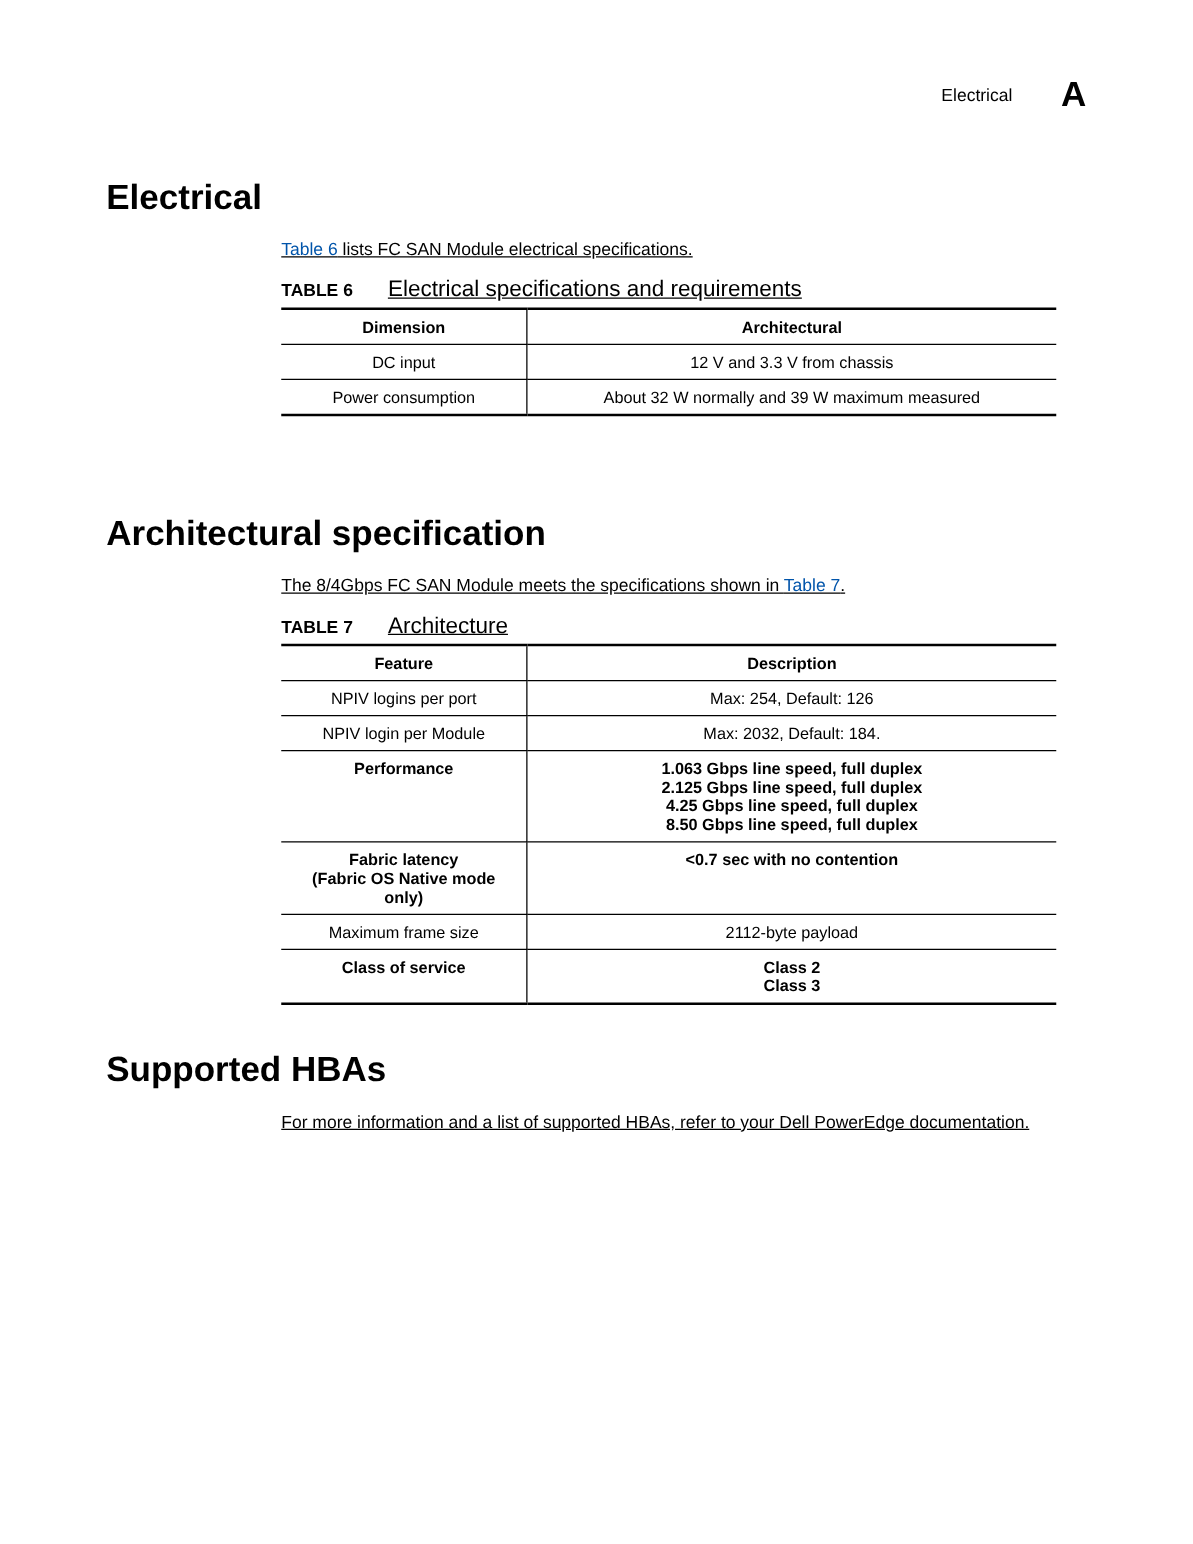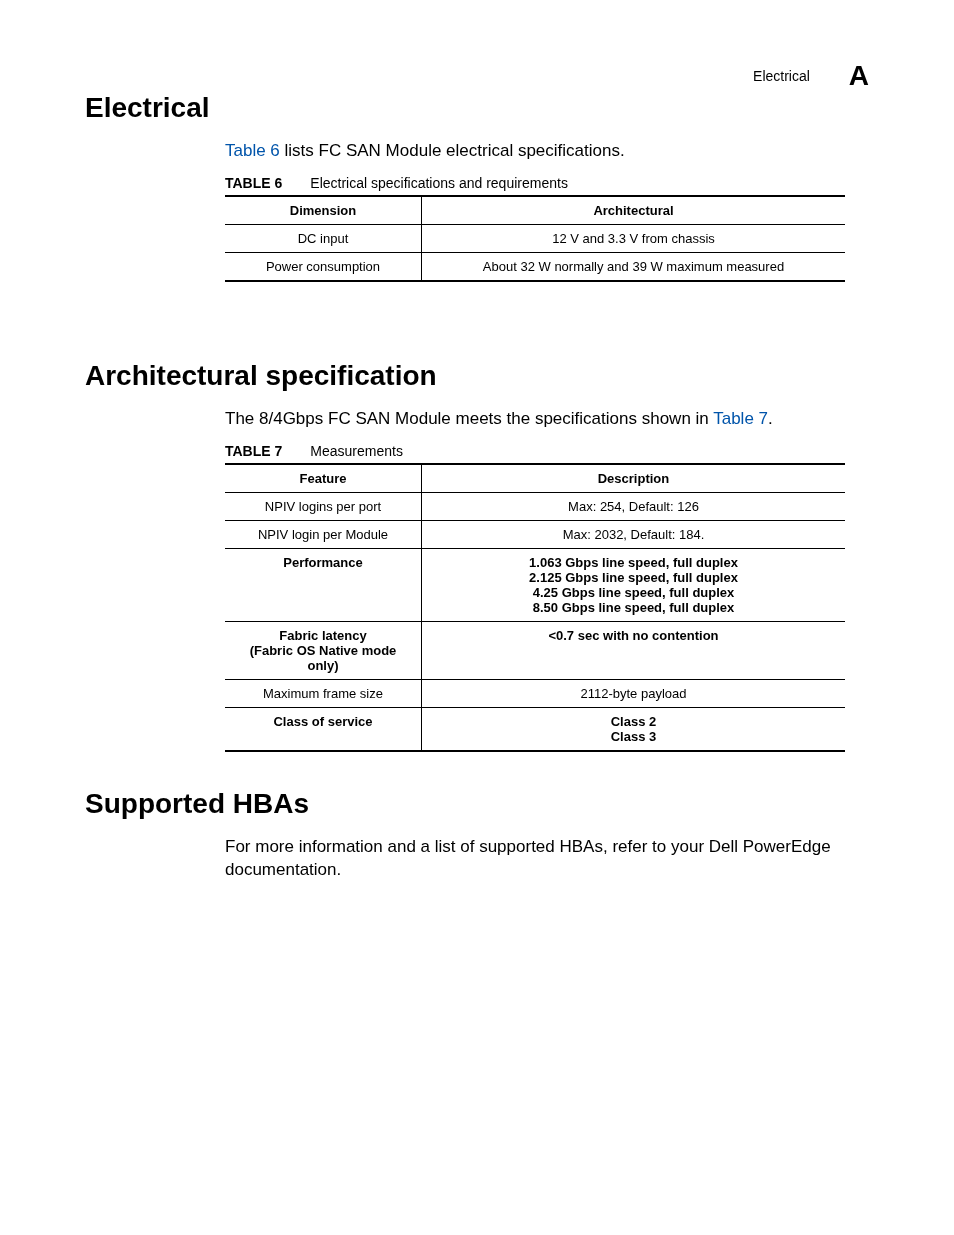--- a/index.html
+++ b/index.html
@@ -9,20 +9,21 @@
     font-size: 14px;
     color: #000;
     background: #fff;
     width: 954px;
   }
   .page {
     padding: 60px 85px 60px 85px;
   }
   .header-row {
     text-align: right;
+    margin-bottom: 50px;
   }
   .header-label {
     font-size: 14px;
     color: #000;
     margin-right: 35px;
     vertical-align: middle;
   }
   .appendix-letter {
     font-size: 28px;
     font-weight: bold;
@@ -33,39 +34,41 @@
     font-family: "Arial Narrow", Arial, sans-serif;
     font-stretch: condensed;
     font-size: 28px;
     font-weight: bold;
     margin: 0 0 16px 0;
   }
   .indent {
     margin-left: 140px;
   }
   .body-text {
-    font-size: 17px;
+    font-size: 14px;
     line-height: 1.35;
     margin: 0 0 12px 0;
+    text-decoration: underline;
   }
   .link {
     color: #0054aa;
   }
   .table-caption {
     margin: 6px 0 4px 0;
   }
   .table-num {
     font-family: "Arial Narrow", Arial, sans-serif;
     font-stretch: condensed;
     font-weight: bold;
     font-size: 14px;
     margin-right: 28px;
   }
   .table-title {
-    font-size: 14px;
+    font-size: 18px;
+    text-decoration: underline;
   }
   table.spec {
     border-collapse: collapse;
     width: 620px;
     margin-bottom: 8px;
   }
   table.spec th, table.spec td {
     text-align: center;
     vertical-align: top;
     font-size: 13px;
@@ -138,21 +141,21 @@
   </div>
 
   <div class="section-gap"></div>
 
   <h1 class="section">Architectural specification</h1>
   <div class="indent">
     <p class="body-text">
       <span>The 8/4Gbps FC SAN Module meets the specifications shown in </span><span class="link">Table 7</span><span>.</span>
     </p>
     <div class="table-caption">
-      <span class="table-num">TABLE 7</span><span class="table-title">Measurements</span>
+      <span class="table-num">TABLE 7</span><span class="table-title">Architecture</span>
     </div>
     <table class="spec">
       <thead>
         <tr>
           <th class="col1">Feature</th>
           <th>Description</th>
         </tr>
       </thead>
       <tbody>
         <tr>

